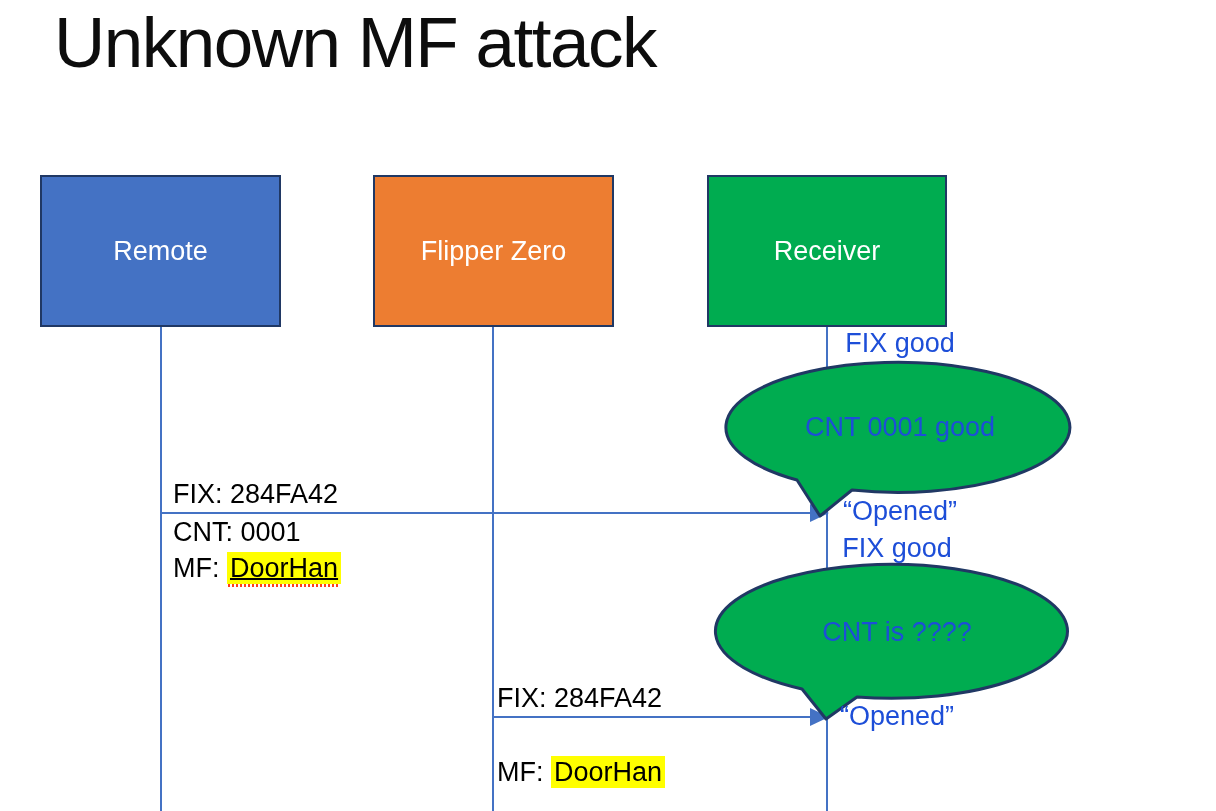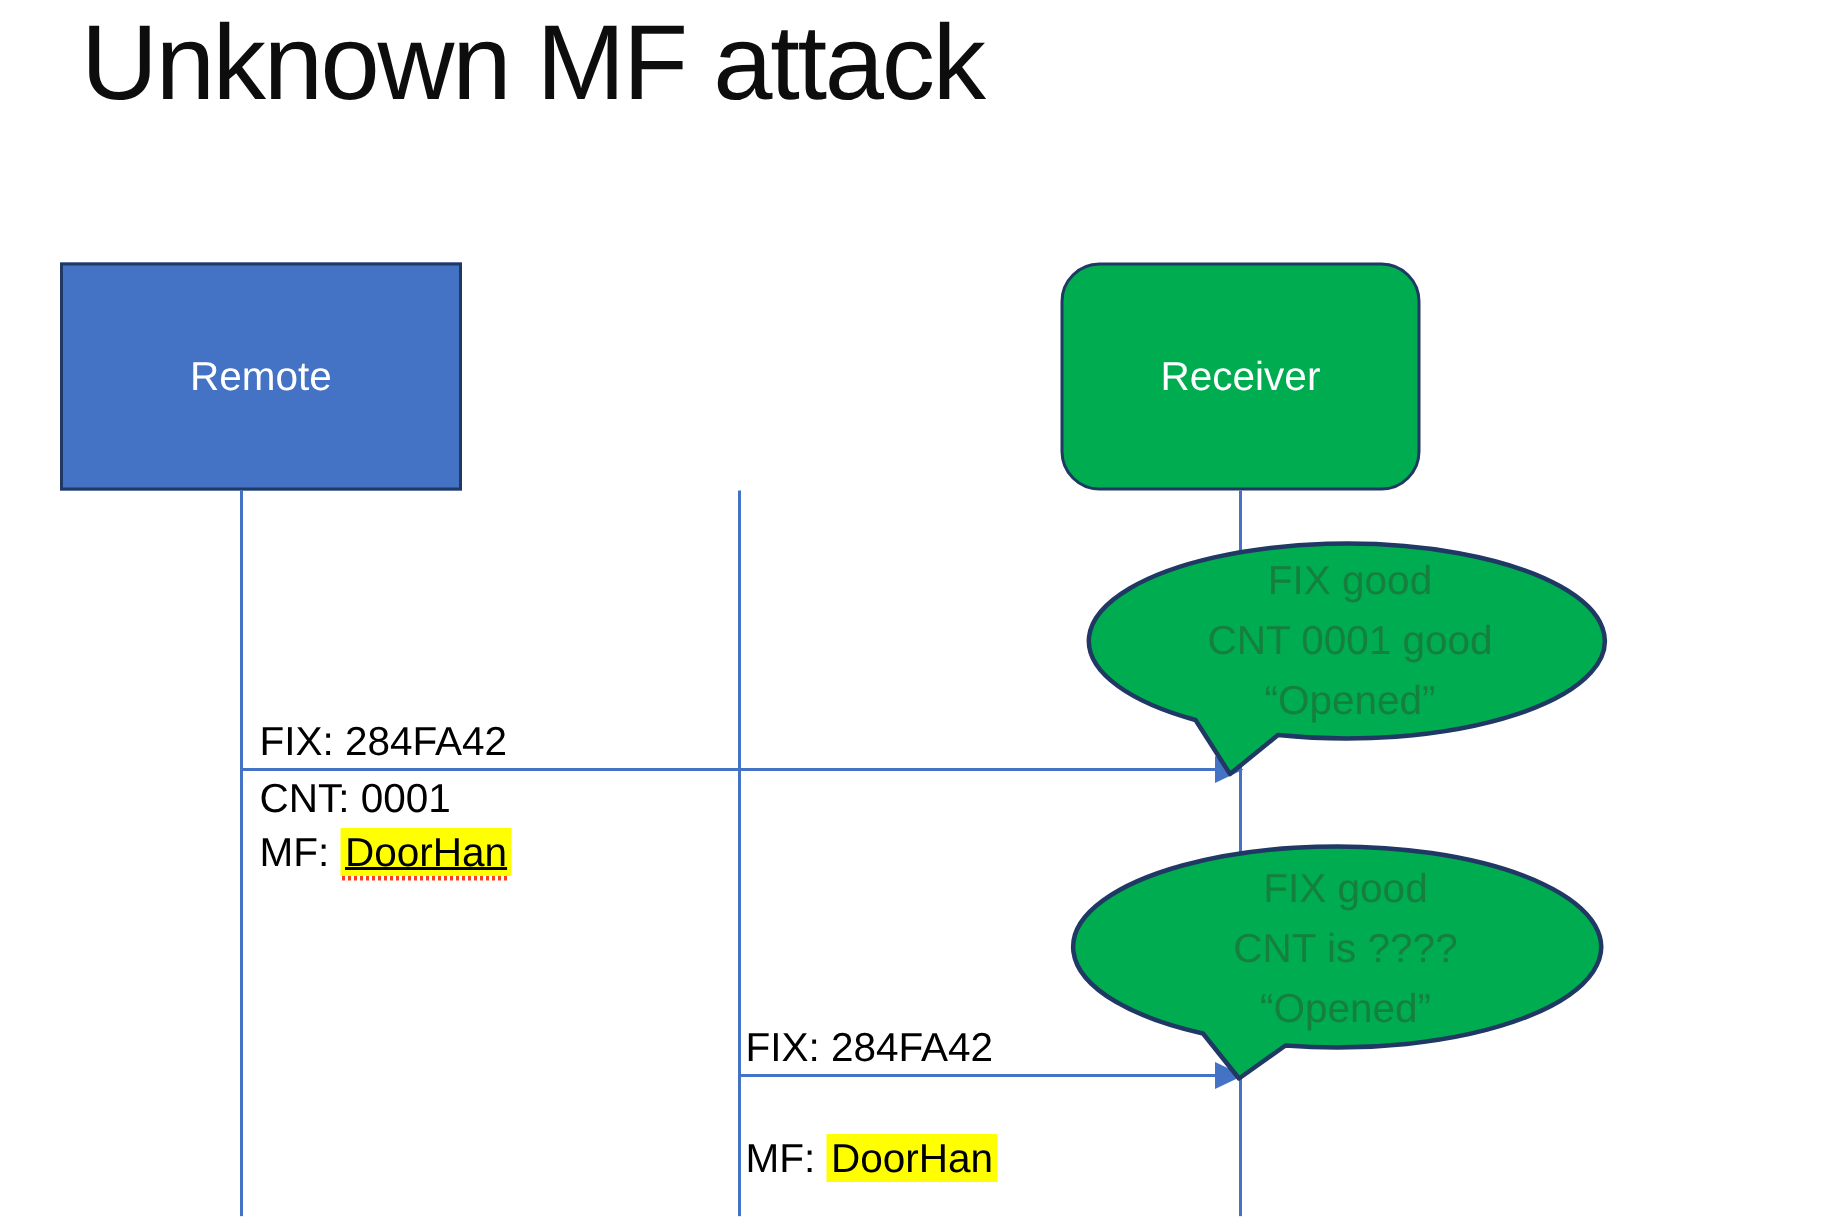--- a/index.html
+++ b/index.html
@@ -5,27 +5,27 @@
   html,body{margin:0;padding:0;background:#fff;}
   .slide{
     position:relative;width:1216px;height:811px;background:#ffffff;overflow:hidden;
     font-family:"Liberation Sans", sans-serif;
   }
   .title{
     position:absolute;left:54px;top:2px;margin:0;
     font-size:71px;font-weight:300;letter-spacing:-1.5px;color:#0d0d0d;line-height:1.15;
   }
   .actor-box{
-    position:absolute;top:175px;width:268px;height:152px;box-sizing:border-box;
+    position:absolute;top:175px;width:241px;height:152px;box-sizing:border-box;
     border:2.5px solid #203864;display:flex;align-items:center;justify-content:center;
     color:#ffffff;font-size:27px;
   }
   .actor-remote{left:40px;background:#4472C4;}
   .actor-flipper{left:373px;background:#ED7D31;}
-  .actor-receiver{left:707px;width:240px;background:#00AC50;border-radius:26px;}
+  .actor-receiver{left:707px;width:240px;background:#00AC50;}
   .lifeline{
     position:absolute;top:327px;width:2px;height:484px;background:#4472C4;
   }
   .ll-remote{left:160px;}
   .ll-flipper{left:492px;}
   .ll-receiver{left:826px;}
   .msg-arrow-line{position:absolute;height:2px;background:#4472C4;}
   .arrow1-line{left:161px;top:512px;width:651px;}
   .arrow2-line{left:493px;top:716px;width:319px;}
   .arrowhead{
@@ -43,34 +43,37 @@
   .squig{position:relative;}
   .squig::after{
     content:"";position:absolute;left:1px;right:1px;bottom:-3px;height:3px;
     background-image:repeating-linear-gradient(90deg,#ff3e1c 0 2px,rgba(0,0,0,0) 2px 4px);
   }
   .callout-svg{position:absolute;}
   .co1{left:713px;top:352px;}
   .co2{left:708px;top:555px;}
   .callout-text{
     position:absolute;display:flex;flex-direction:column;align-items:center;justify-content:center;
-    color:#15803d;font-size:27px;line-height:40px;text-align:center;
+    color:#1d4ed8;font-size:27px;line-height:40px;text-align:center;gap:44px;
   }
   .ct1{left:713px;top:352px;width:374px;height:150px;}
   .ct2{left:708px;top:557px;width:378px;height:150px;}
 </style>
 </head>
 <body>
 
 <div class="slide">
 
   <h1 class="title">Unknown MF attack</h1>
 
   <div class="actor-box actor-remote">
     <span>Remote</span>
+  </div>
+  <div class="actor-box actor-flipper">
+    <span>Flipper Zero</span>
   </div>
   <div class="actor-box actor-receiver">
     <span>Receiver</span>
   </div>
 
   <div class="lifeline ll-remote"></div>
   <div class="lifeline ll-flipper"></div>
   <div class="lifeline ll-receiver"></div>
 
   <div class="msg-arrow-line arrow1-line"></div>

